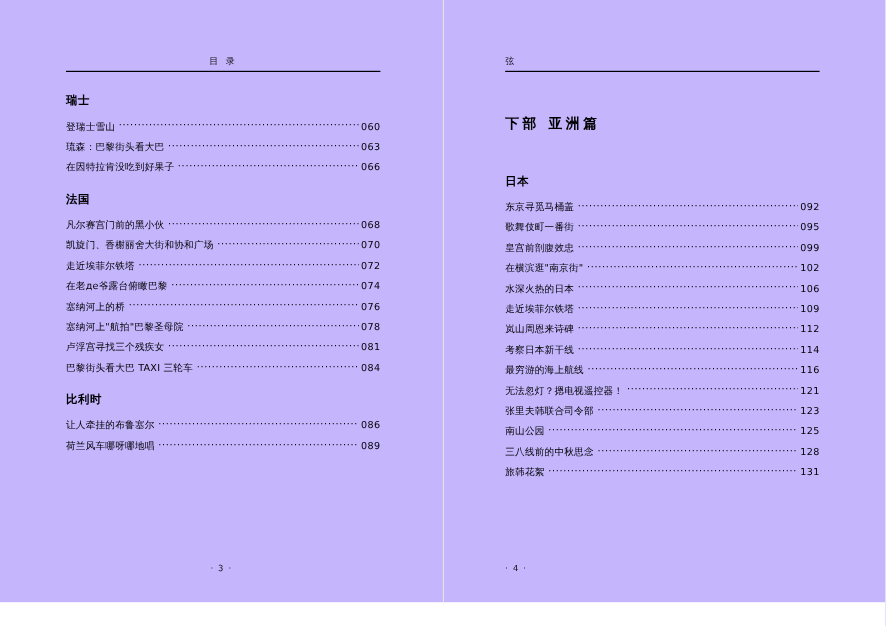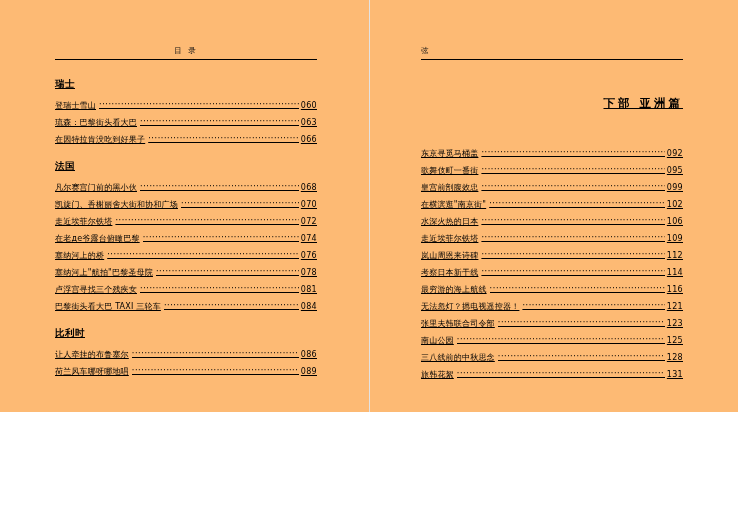--- a/index.html
+++ b/index.html
@@ -5,22 +5,22 @@
   * { box-sizing: border-box; }
   html, body {
     margin: 0;
     padding: 0;
     background: #ffffff;
     font-family: "DejaVu Sans", "Liberation Sans", sans-serif;
   }
   #page {
     position: relative;
     width: 738px;
-    height: 412px;
-    background: #fdba74;
+    height: 502px;
+    background: #c4b5fd;
     overflow: hidden;
   }
   .gutter {
     position: absolute;
     top: 0;
     left: 369px;
     width: 1px;
     height: 522px;
     background: #e2e2e2;
   }
@@ -56,25 +56,24 @@
     font-family: "DejaVu Sans", "Liberation Sans", sans-serif;
   }
   .rule {
     height: 0;
     border-top: 1.6px solid #000;
     margin-top: 3px;
   }
 
   .content {
     margin-top: 18px;
-    text-decoration: underline;
   }
 
   .part-title {
-    text-align: right;
+    text-align: left;
     font-size: 11.5px;
     font-weight: bold;
     letter-spacing: 3px;
     color: #000;
     margin: 36px 0 34px 0;
   }
 
   .section-title {
     font-size: 9.5px;
     font-weight: bold;
@@ -220,20 +219,21 @@
     <div class="page-inner">
       <div class="header-row">
         <span class="header-text">弦</span>
       </div>
       <div class="rule"></div>
 
       <div class="content">
 
         <div class="part-title">下部  亚洲篇</div>
 
+        <div class="section-title">日本</div>
         <div class="toc-entry">
           <span class="toc-label">东京寻觅马桶盖</span>
           <span class="toc-dots">·······································································································</span>
           <span class="toc-page">092</span>
         </div>
         <div class="toc-entry">
           <span class="toc-label">歌舞伎町一番街</span>
           <span class="toc-dots">·······································································································</span>
           <span class="toc-page">095</span>
         </div>

